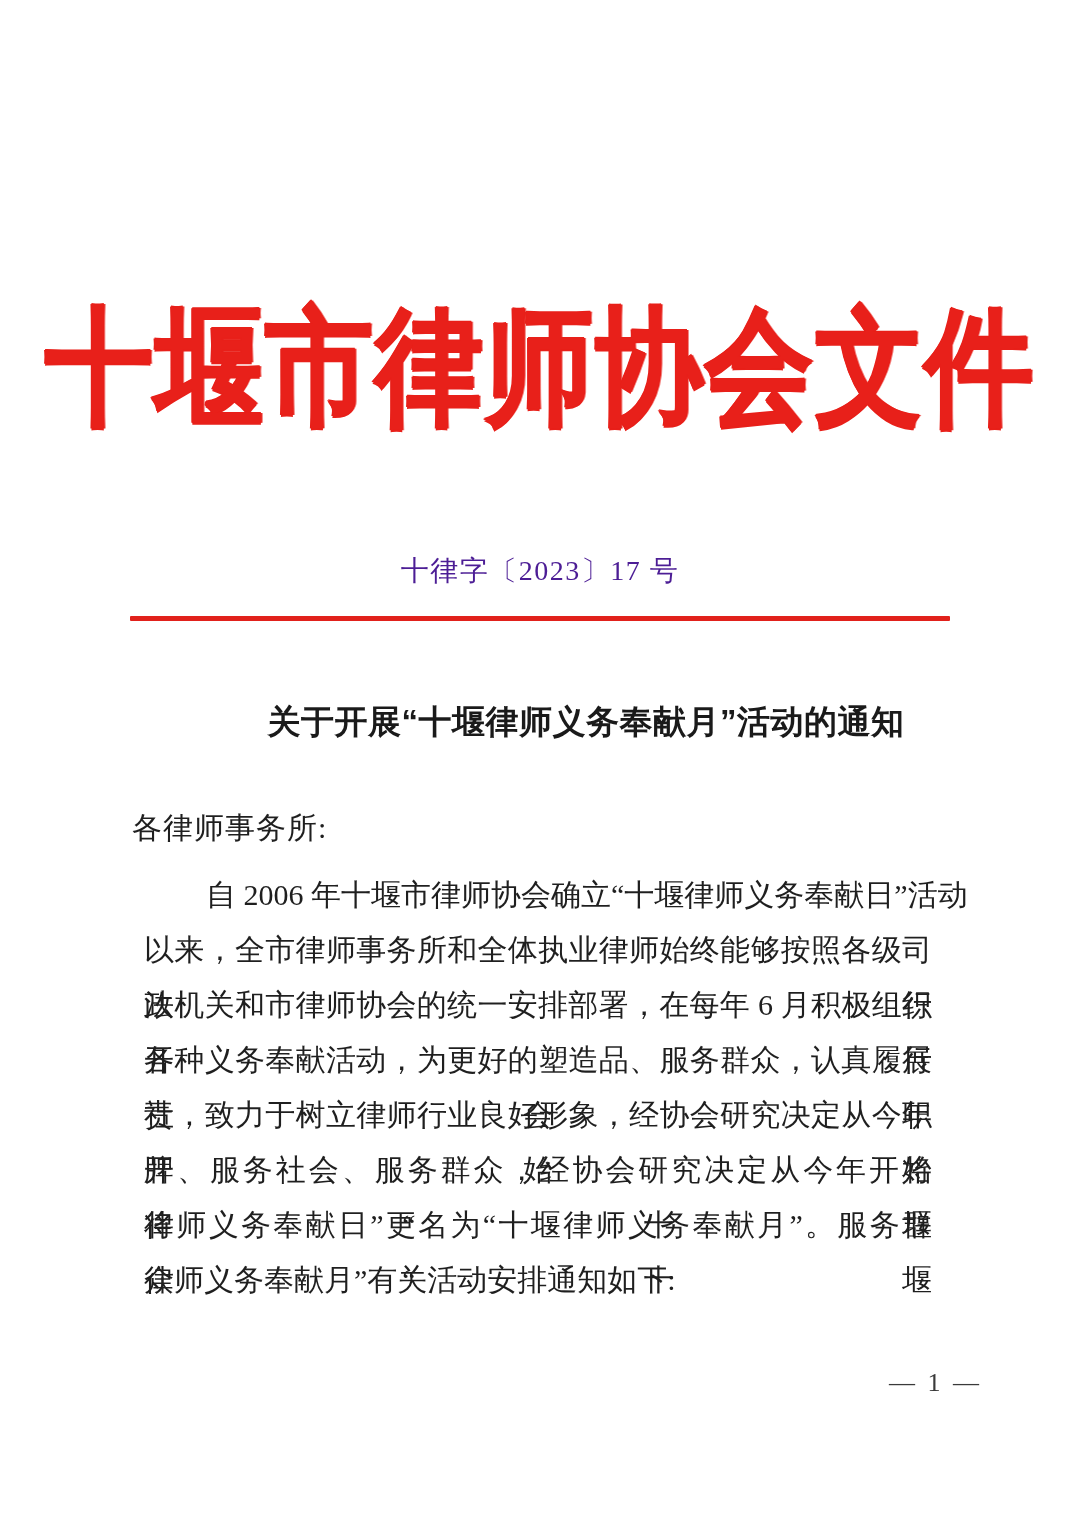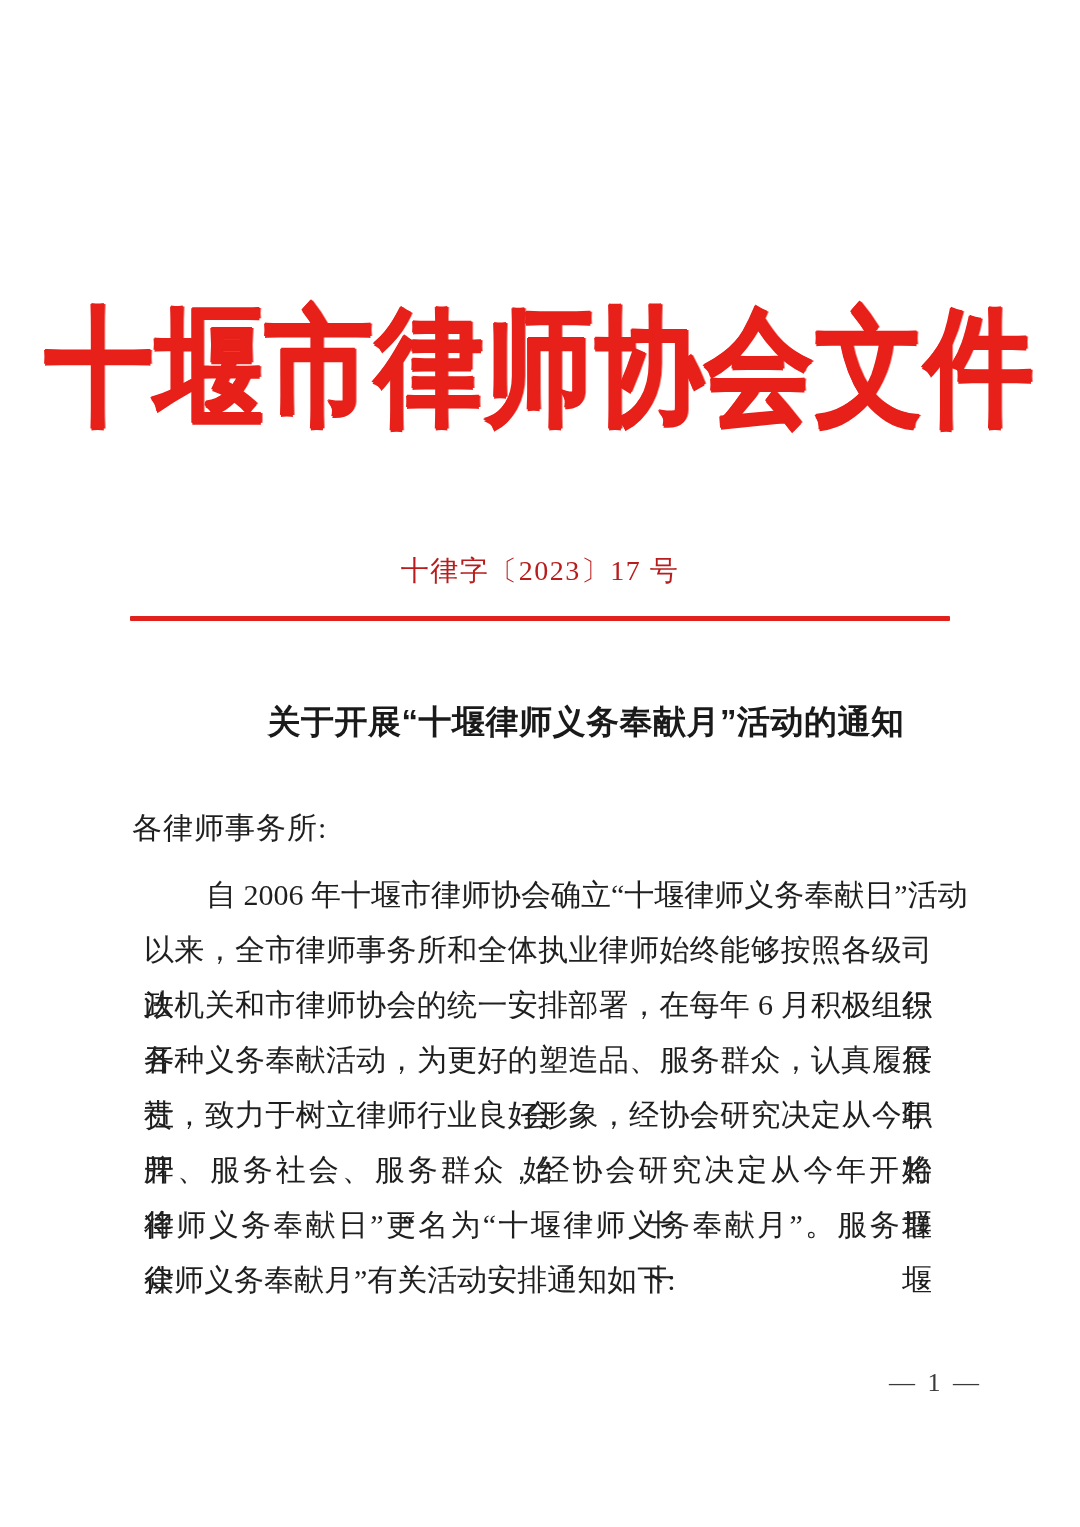--- a/index.html
+++ b/index.html
@@ -45,21 +45,21 @@
 
   
   .doc-number {
     position: absolute;
     left: 0;
     top: 552px;
     width: 1080px;
     text-align: center;
     font-family: "Liberation Serif", "DejaVu Serif", serif;
     font-size: 28px;
-    color: #b91c1c;
+    color: #4c1d95;
     letter-spacing: 1.5px;
     white-space: nowrap;
   }
 
   
   .red-rule {
     position: absolute;
     left: 130px;
     top: 616px;
     width: 820px;

